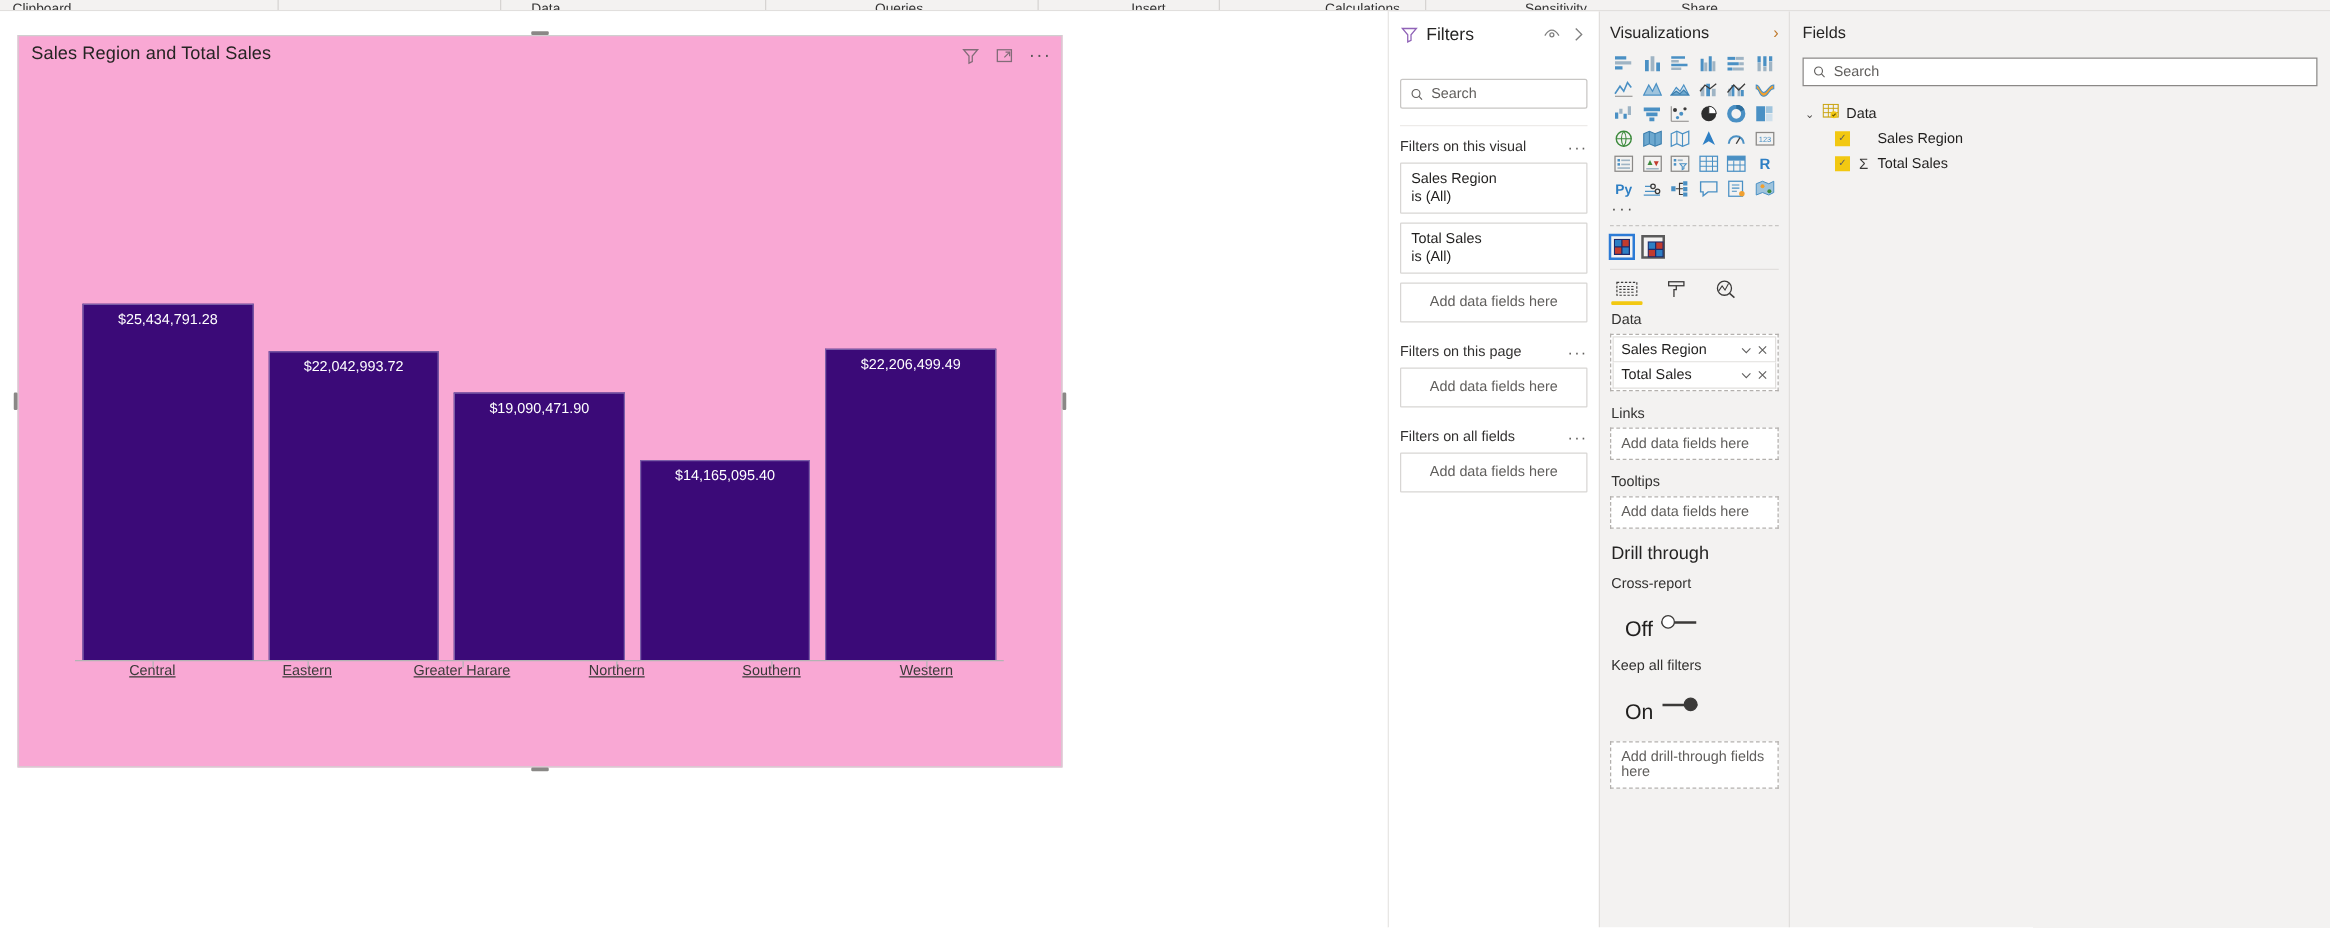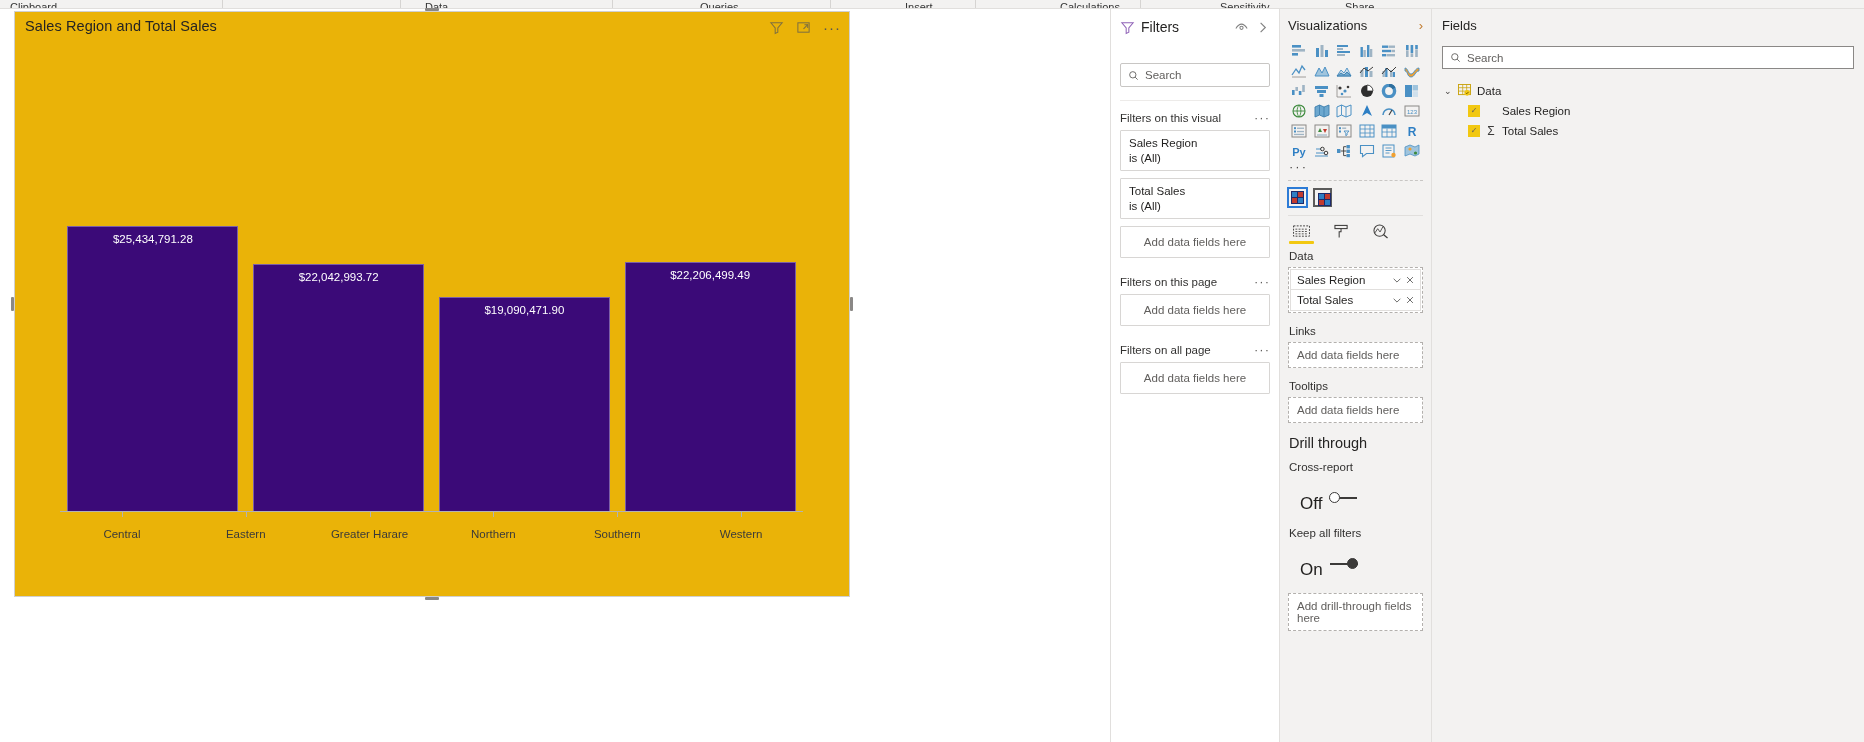--- a/index.html
+++ b/index.html
@@ -30,24 +30,24 @@
 
   
   .workspace { flex: 1; display: flex; min-height: 0; }
 
   
   .canvas-area {
     width: 1110px; flex: 0 0 1110px;
     background: #ffffff; position: relative;
   }
   .visual-frame {
-    position: absolute; left: 14px; top: 2px;
+    position: absolute; left: 14px; top: 19px;
     width: 836px; height: 586px;
     border: 1px solid #d0d0d0;
-    background: #eab308;
+    background: #f9a8d4;
   }
   .visual-title {
     position: absolute; left: 10px; top: 6px;
     font-size: 14.5px; color: #252423; letter-spacing: .1px;
   }
   .visual-header-icons {
     position: absolute; right: 8px; top: 8px;
     display: flex; gap: 12px; align-items: center;
   }
   .vh-icon { width: 15px; height: 15px; opacity: .72; cursor: pointer; }
@@ -99,22 +99,22 @@
   }
   .tick-slot {
     flex: 1 1 0; position: relative;
     display: flex; justify-content: center;
   }
   .tick-mark {
     position: absolute; top: 0; left: 50%; width: 1px; height: 5px;
     background: #b3b3b3;
   }
   .tick-text {
-    margin-top: 16px;
-    font-size: 11.5px; color: #3b3a39; white-space: nowrap;
+    margin-top: 2px;
+    font-size: 11.5px; color: #3b3a39; white-space: nowrap; text-decoration: underline;
   }
 
   
   .filters-pane {
     width: 170px; flex: 0 0 170px;
     background: #ffffff;
     border-left: 1px solid #e1dfdd;
     border-right: 1px solid #e1dfdd;
     padding: 10px 9px 0 9px;
     overflow: hidden;
@@ -293,20 +293,25 @@
             <div class="bar" style="height:54.1%">
               <span class="bar-label">$22,042,993.72</span>
             </div>
           </div>
           <div class="bar-slot">
             <div class="bar" style="height:46.9%">
               <span class="bar-label">$19,090,471.90</span>
             </div>
           </div>
           <div class="bar-slot">
+            <div class="bar" style="height:35.0%">
+              <span class="bar-label">$14,165,095.40</span>
+            </div>
+          </div>
+          <div class="bar-slot">
             <div class="bar" style="height:54.5%">
               <span class="bar-label">$22,206,499.49</span>
             </div>
           </div>
         </div>
 
         <div class="axis">
           <div class="tick-slot">
             <span class="tick-mark"></span>
             <span class="tick-text">Central</span>
@@ -386,21 +391,21 @@
     </div>
     <div class="drop-card">Add data fields here</div>
 
     <div class="fp-section-hdr">
       <span>Filters on this page</span>
       <span class="fp-dots">···</span>
     </div>
     <div class="drop-card">Add data fields here</div>
 
     <div class="fp-section-hdr">
-      <span>Filters on all page</span>
+      <span>Filters on all fields</span>
       <span class="fp-dots">···</span>
     </div>
     <div class="drop-card">Add data fields here</div>
   </div>
 
   <div class="viz-pane">
     <div class="vz-header">
       <span class="vz-title">Visualizations</span>
       <span class="vz-chevron">›</span>
     </div>

